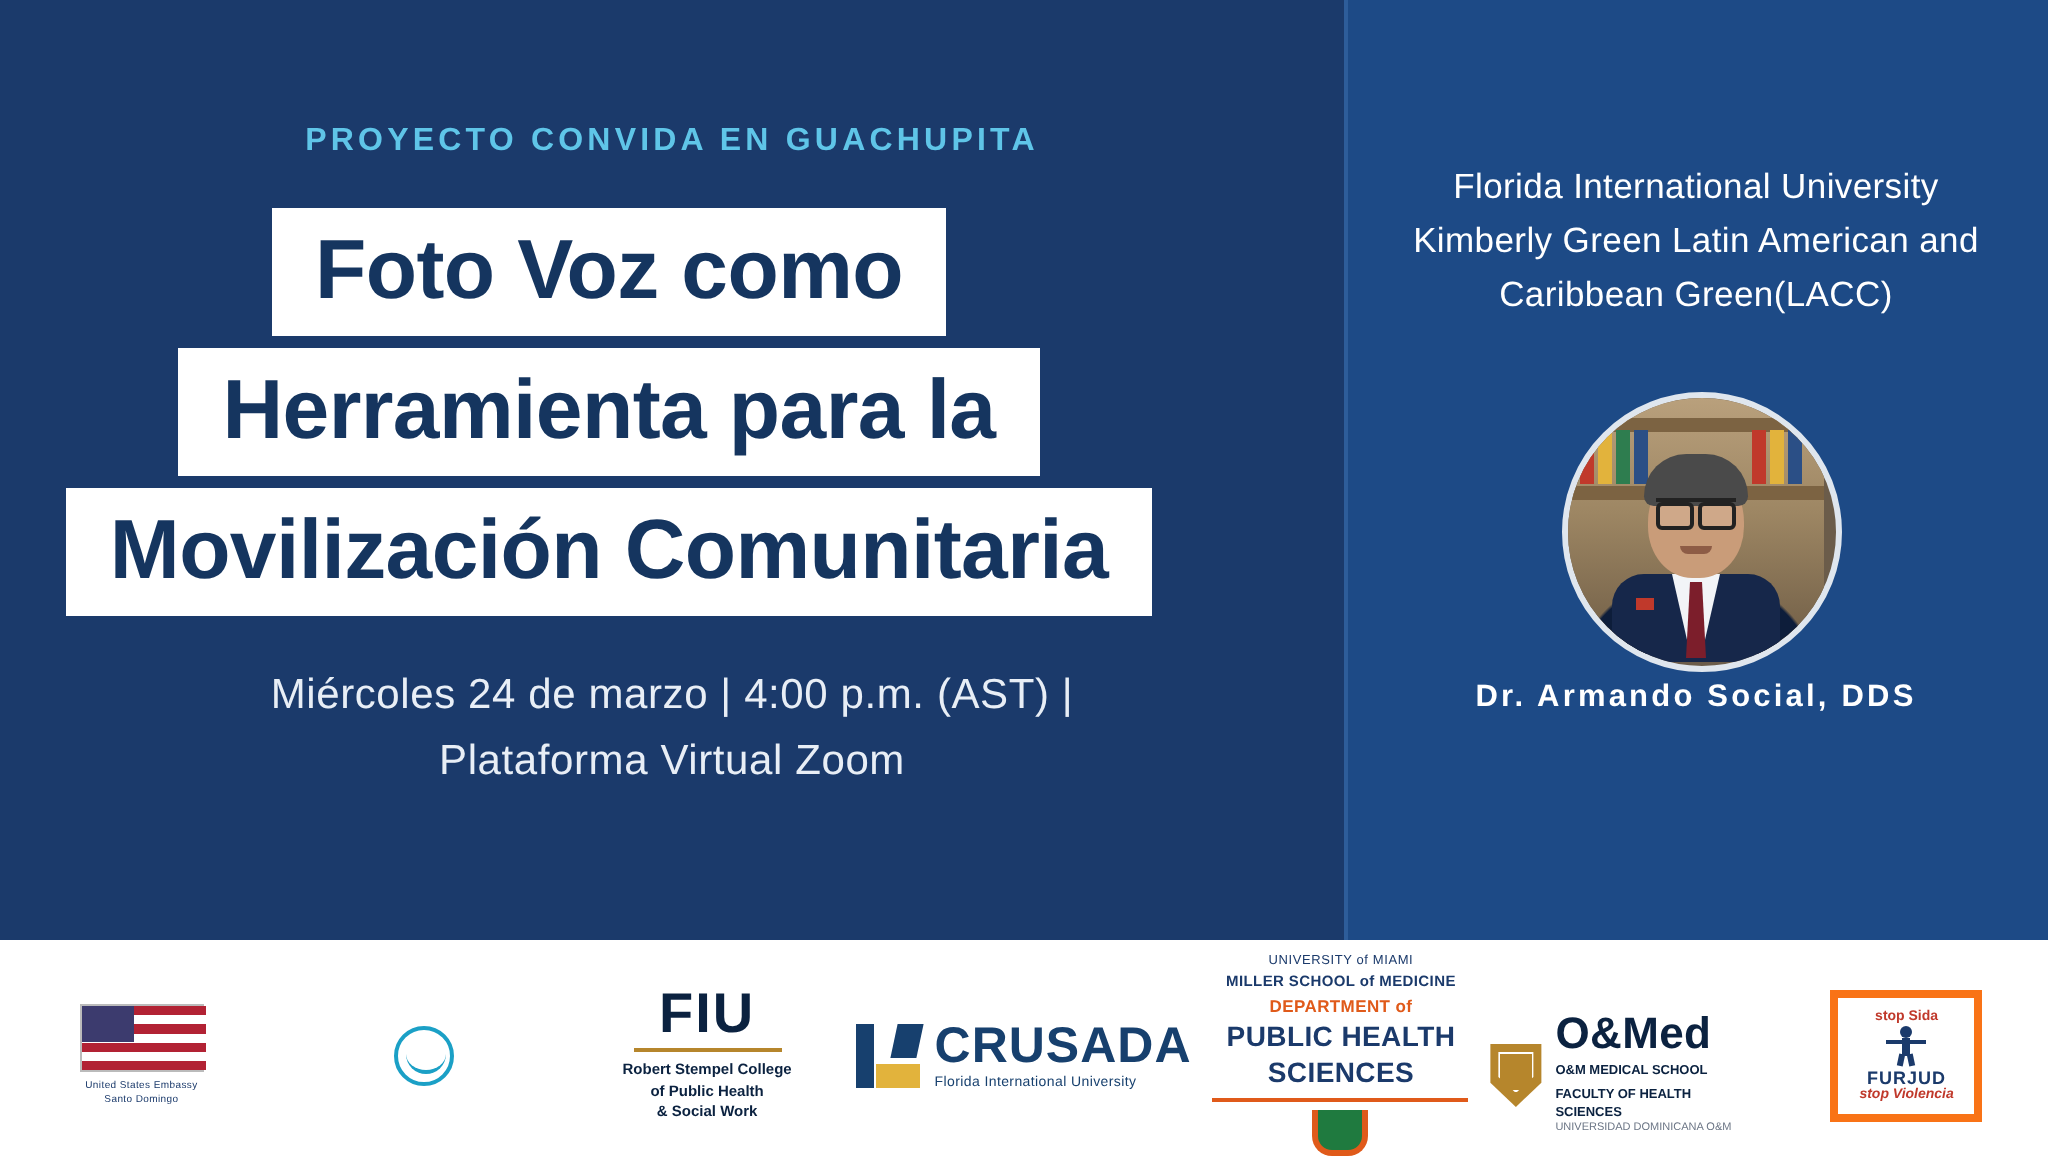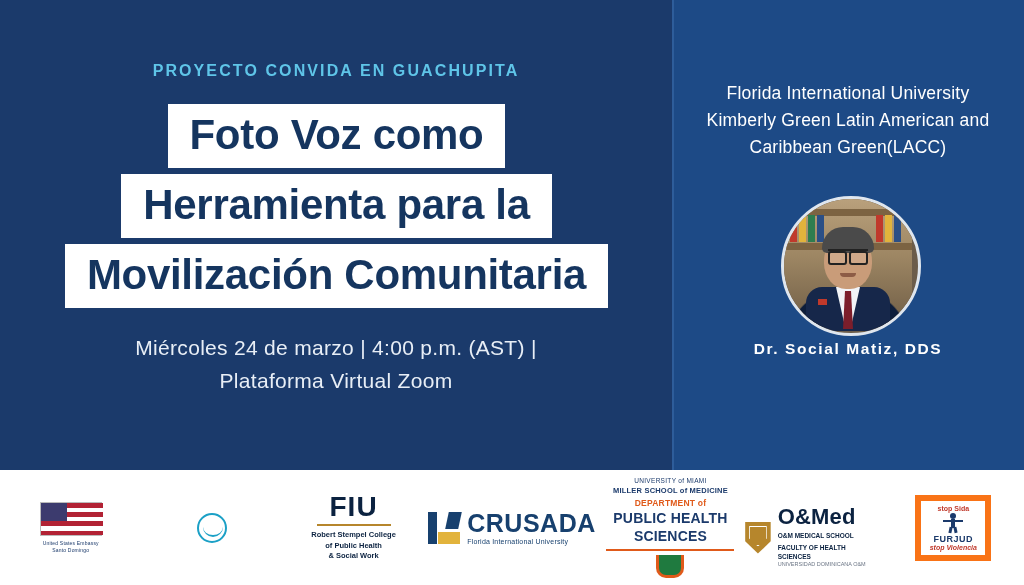--- a/index.html
+++ b/index.html
@@ -34,21 +34,21 @@
   .kicker{
     position:absolute;left:0;top:62px;width:672px;
     text-align:center;
     color:#5fc5e8;
     font-size:16px;
     font-weight:bold;
     letter-spacing:2.1px;
   }
   .title-block{
     position:absolute;left:0;top:104px;width:609px;
-    display:flex;flex-direction:column;align-items:center;padding-left:32px;
+    display:flex;flex-direction:column;align-items:center;
   }
   .title-line{
     background:#ffffff;
     color:#15355f;
     font-size:42px;
     font-weight:bold;
     line-height:1.0;
     padding:10px 22px 12px 22px;
     margin-bottom:6px;
     white-space:nowrap;
@@ -206,21 +206,21 @@
   .om-shield{width:26px;height:32px;background:#b6862c;
     clip-path:polygon(0 0,100% 0,100% 62%,50% 100%,0 62%);position:relative;}
   .om-shield:after{content:"";position:absolute;left:4px;top:4px;right:4px;bottom:22%;
     border:1.5px solid #fff;clip-path:polygon(0 0,100% 0,100% 62%,50% 100%,0 62%);}
   .om-txt{text-align:left;}
   .om-1{font-size:22px;font-weight:bold;color:#0b2240;line-height:1;letter-spacing:.2px;}
   .om-2{font-size:6.5px;color:#0b2240;font-weight:bold;line-height:1.4;margin-top:3px;}
   .om-3{font-size:5.5px;color:#6b7585;line-height:1.4;}
 
   
-  .fj{width:76px;height:66px;border:6px solid #f97316;position:relative;box-sizing:border-box;
+  .fj{width:76px;height:66px;border:4px solid #f97316;position:relative;box-sizing:border-box;
       display:flex;flex-direction:column;align-items:center;justify-content:center;}
   .fj-1{font-size:7px;color:#c0392b;font-weight:bold;}
   .fj-2{font-size:9px;color:#1b3a6b;font-weight:bold;letter-spacing:.5px;}
   .fj-3{font-size:7px;color:#c0392b;font-weight:bold;font-style:italic;}
   .fj-fig{width:26px;height:20px;position:relative;margin:1px 0;}
   .fj-fig span{position:absolute;background:#1b3a6b;}
   .fj-h{left:10px;top:0;width:6px;height:6px;border-radius:50%;}
   .fj-b{left:11px;top:6px;width:4px;height:9px;}
   .fj-a{left:3px;top:7px;width:20px;height:2.5px;}
   .fj-l1{left:9px;top:14px;width:2.5px;height:6px;transform:rotate(12deg);}
@@ -269,21 +269,21 @@
       <div class="shirt"></div>
       <div class="tie"></div>
       <div class="flag-pin"></div>
       <div class="face"></div>
       <div class="hair"></div>
       <div class="glasses"></div>
       <div class="mouth"></div>
     </div>
   </div>
 
-  <div class="speaker">Dr. Social Matiz, DDS</div>
+  <div class="speaker">Dr. Armando Social, DDS</div>
 
   <div class="logobar">
 
     <div class="logo">
       <div class="usflag">
         <div class="stripes"></div>
         <div class="canton"></div>
       </div>
       <div class="emb-text">United States Embassy</div>
       <div class="emb-text" style="margin-top:0;">Santo Domingo</div>

